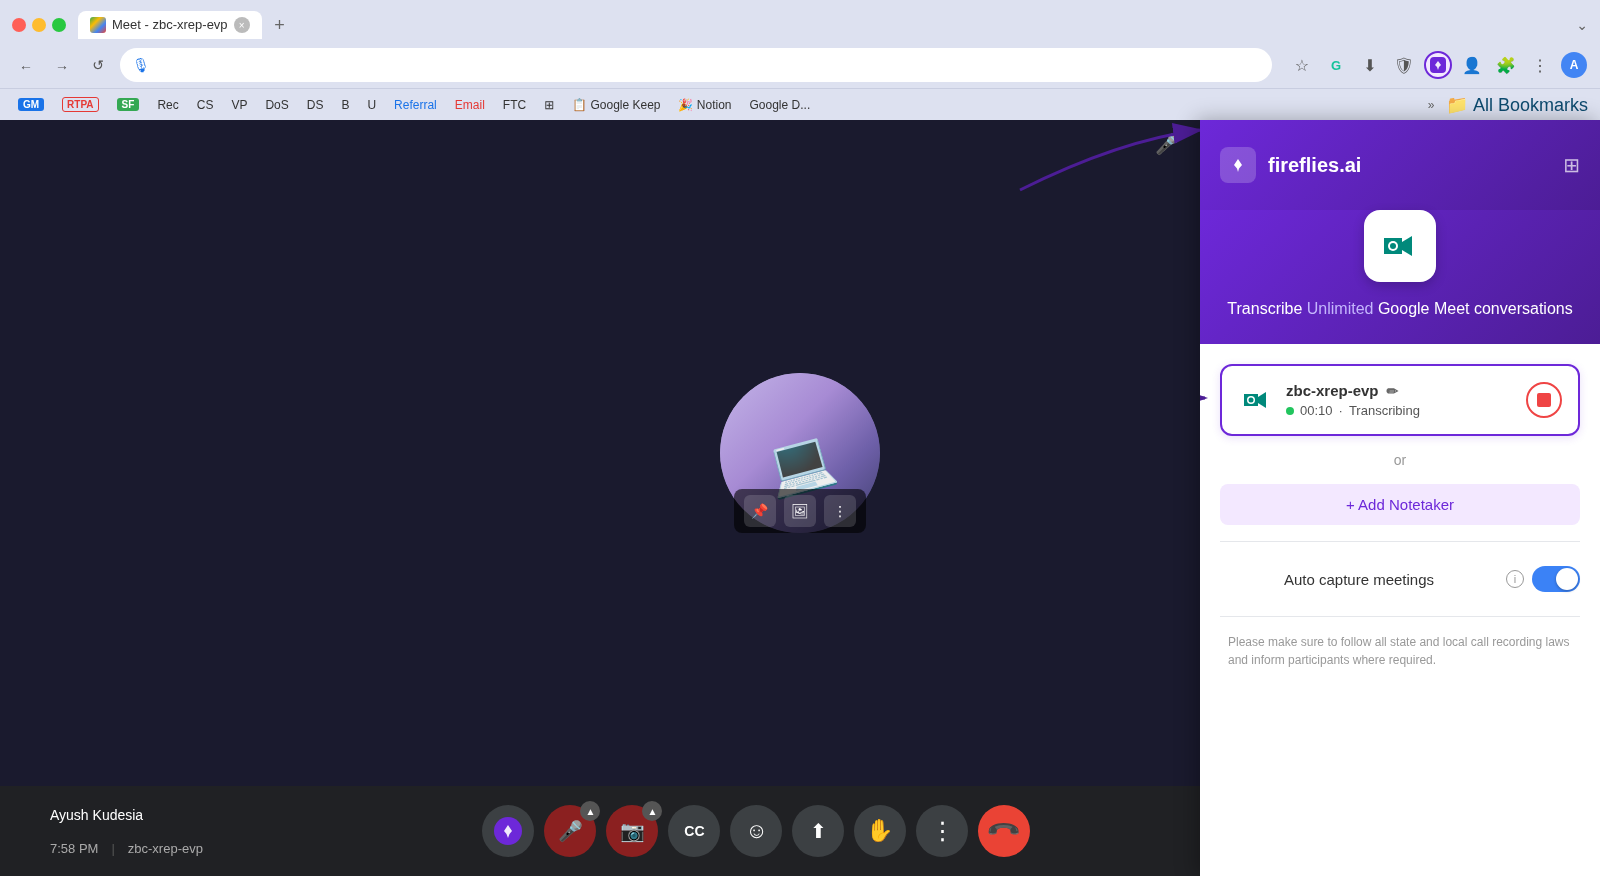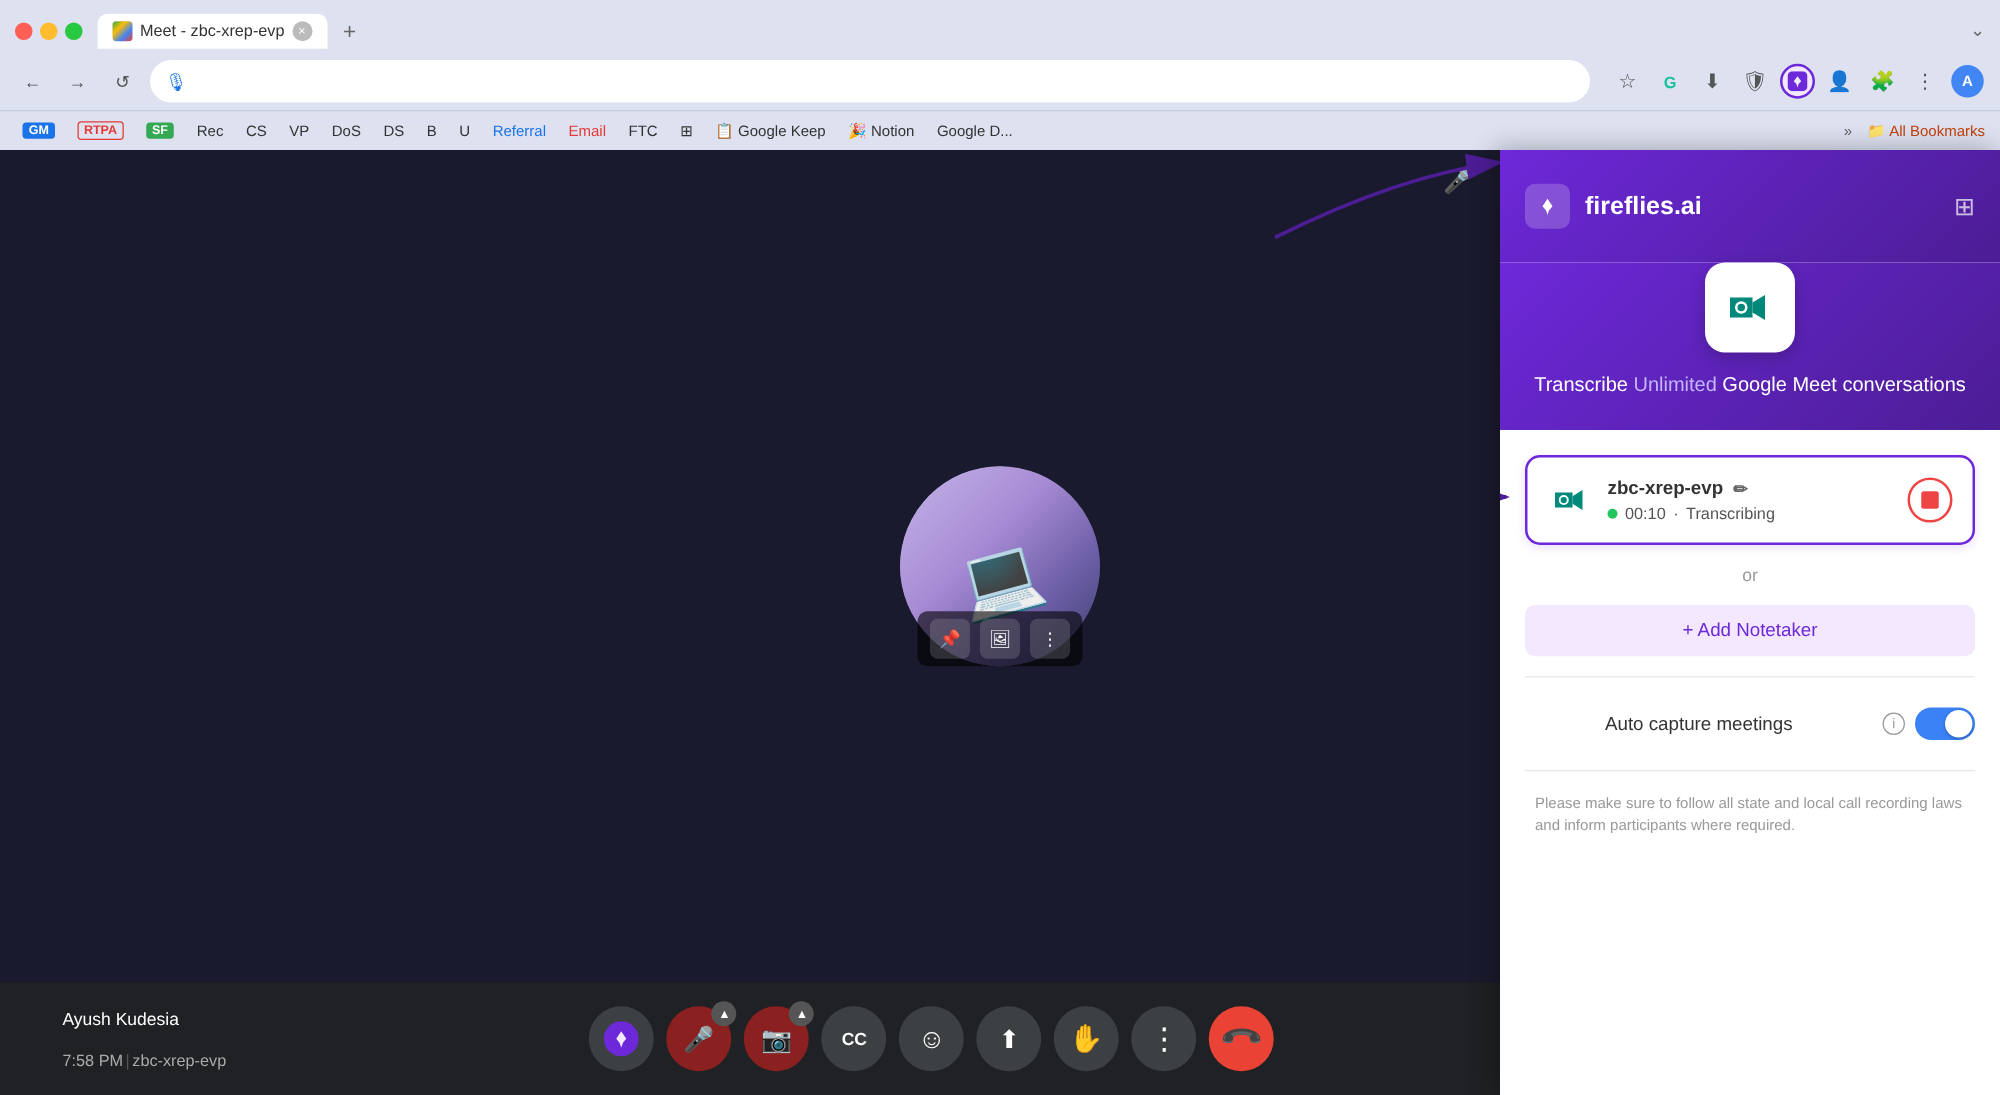--- a/index.html
+++ b/index.html
@@ -46,21 +46,21 @@
     .meet-main { flex: 1; display: flex; align-items: center; justify-content: center; position: relative; }
     .participant-avatar-bg { width: 160px; height: 160px; border-radius: 50%; background: linear-gradient(135deg, #c4b5e8 0%, #7c6fa8 50%, #3d3d6b 100%); display: flex; align-items: center; justify-content: center; overflow: hidden; }
 
     .participant-controls { position: absolute; bottom: 0; left: 50%; transform: translateX(-50%); display: flex; gap: 8px; background: rgba(0,0,0,0.6); border-radius: 8px; padding: 6px 10px; }
     .p-ctrl-btn { width: 32px; height: 32px; border-radius: 6px; background: rgba(255,255,255,0.15); display: flex; align-items: center; justify-content: center; color: white; font-size: 14px; cursor: pointer; }
 
     
     .meet-bottom { height: 90px; background: #202124; display: flex; align-items: center; justify-between; padding: 0 20px; position: relative; }
     .bottom-left { position: absolute; left: 20px; bottom: 25px; color: white; }
     .bottom-user-name { font-size: 14px; font-weight: 500; color: white; }
-    .bottom-time-meeting { font-size: 13px; color: #aaa; margin-top: 18px; display: flex; align-items: center; gap: 2px; }
+    .bottom-time-meeting { font-size: 13px; color: #aaa; margin-top: 18px; display: flex; align-items: center; gap: 13px; }
     .bottom-separator { color: #555; }
     .ctrl-btn { width: 52px; height: 52px; border-radius: 50%; display: flex; align-items: center; justify-content: center; font-size: 20px; cursor: pointer; position: relative; border: none; }
     .ctrl-btn-gray { background: #3c4043; color: white; }
     .ctrl-btn-dark-red { background: #8b2020; color: #f28b82; }
     .ctrl-btn-end { background: #ea4335; color: white; }
     .ctrl-btn-up { width: 20px; height: 20px; border-radius: 50%; background: #555; display: flex; align-items: center; justify-content: center; font-size: 10px; color: white; cursor: pointer; position: absolute; top: -4px; right: -4px; }
     .br-btn { width: 40px; height: 40px; border-radius: 50%; display: flex; align-items: center; justify-content: center; font-size: 18px; color: white; cursor: pointer; position: relative; }
     .br-badge { position: absolute; top: 0; right: 0; background: #1a73e8; border-radius: 50%; width: 16px; height: 16px; font-size: 10px; display: flex; align-items: center; justify-content: center; color: white; font-weight: bold; }
 
     
@@ -176,21 +176,21 @@
     <div class="bm-item">U</div>
     <div class="bm-item" style="color:#1a73e8;">Referral</div>
     <div class="bm-item" style="color:#e53935;">Email</div>
     <div class="bm-item">FTC</div>
     <div class="bm-item">⊞</div>
     <div class="bm-item">📋 Google Keep</div>
     <div class="bm-item">🎉 Notion</div>
     <div class="bm-item">Google D...</div>
     <div class="bm-more">
       <span style="color:#666;">»</span>
-      <span style="color:#c2410c; font-size:12px; margin-left:8px;">📁 All Bookmarks</span>
+      <span style="color:#0c4a6e; font-size:18px; margin-left:8px;">📁 All Bookmarks</span>
     </div>
   </div>
 </div>
 
 <div class="main-content">
 
   <div class="meet-area">
 
     <div style="position:absolute; top:12px; right:420px; color:#aaa; font-size:20px;">🎤</div>
 

